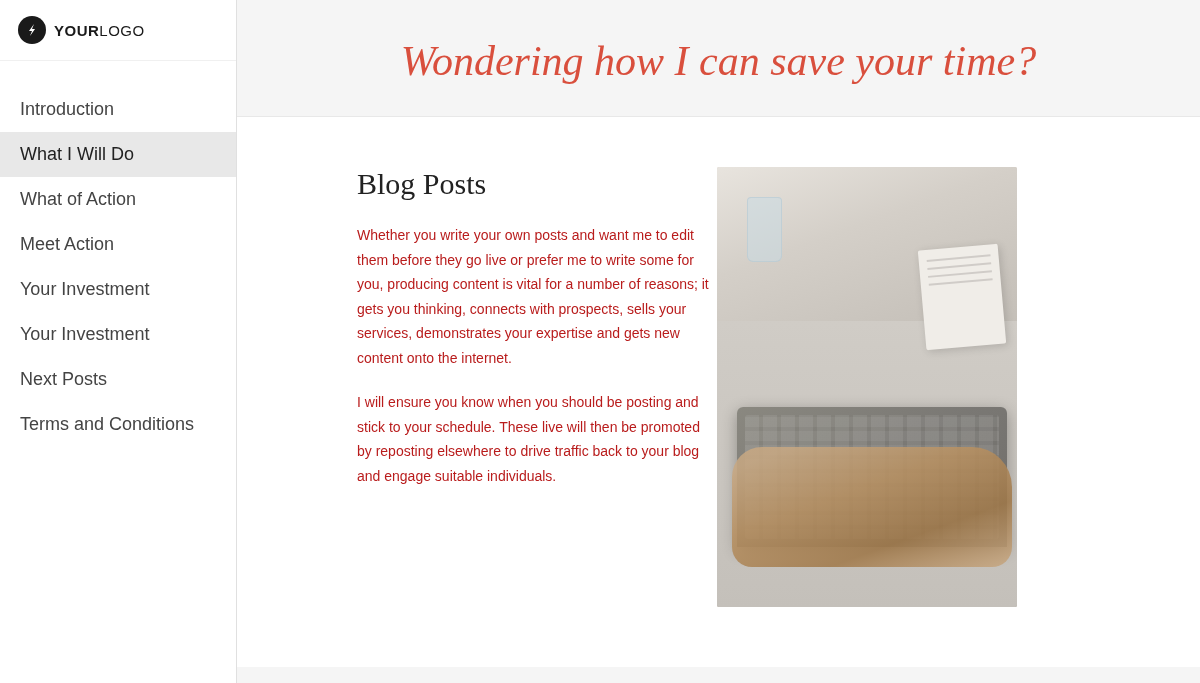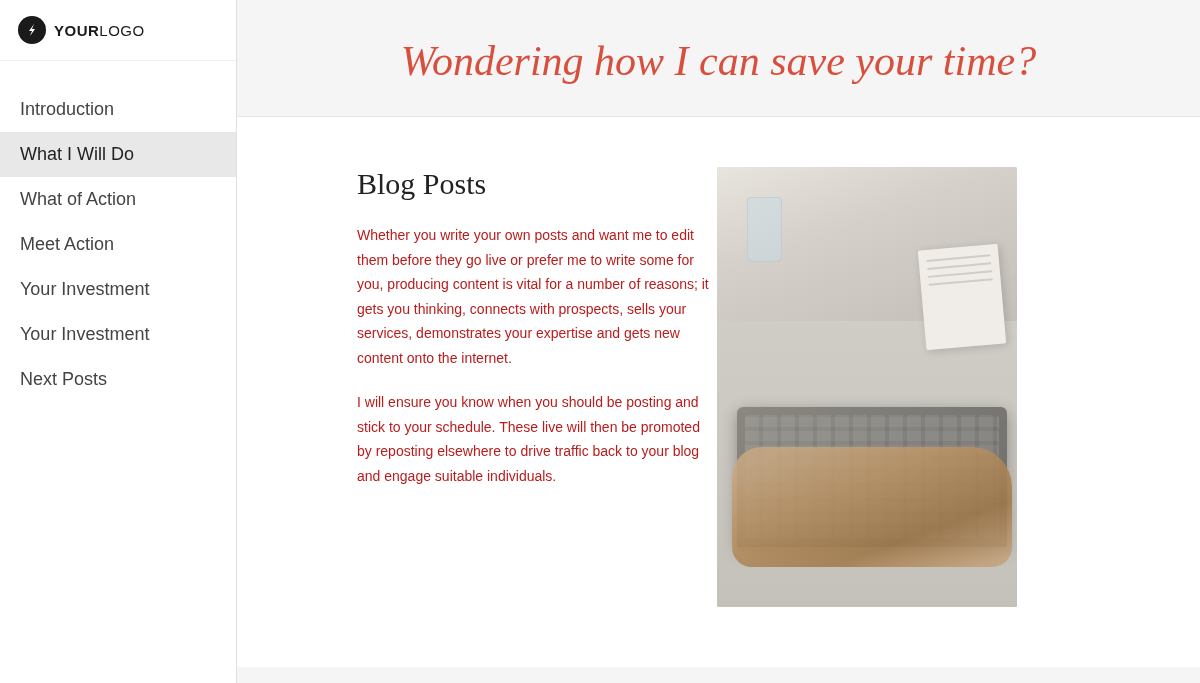--- a/index.html
+++ b/index.html
@@ -284,20 +284,21 @@
   </div>
 
   <ul class="nav-list">
     <li class="nav-item">Introduction</li>
     <li class="nav-item active">What I Will Do</li>
     <li class="nav-item">What of Action</li>
     <li class="nav-item">Meet Action</li>
     <li class="nav-item">Your Investment</li>
     <li class="nav-item">Your Investment</li>
     <li class="nav-item">Next Posts</li>
+    <li class="nav-item">Terms and Conditions</li>
   </ul>
 </aside>
 
 <main class="main-content">
 
   <div class="hero-header">
     <h1 class="hero-title">Wondering how I can save your time?</h1>
   </div>
 
   <div class="content-section">

